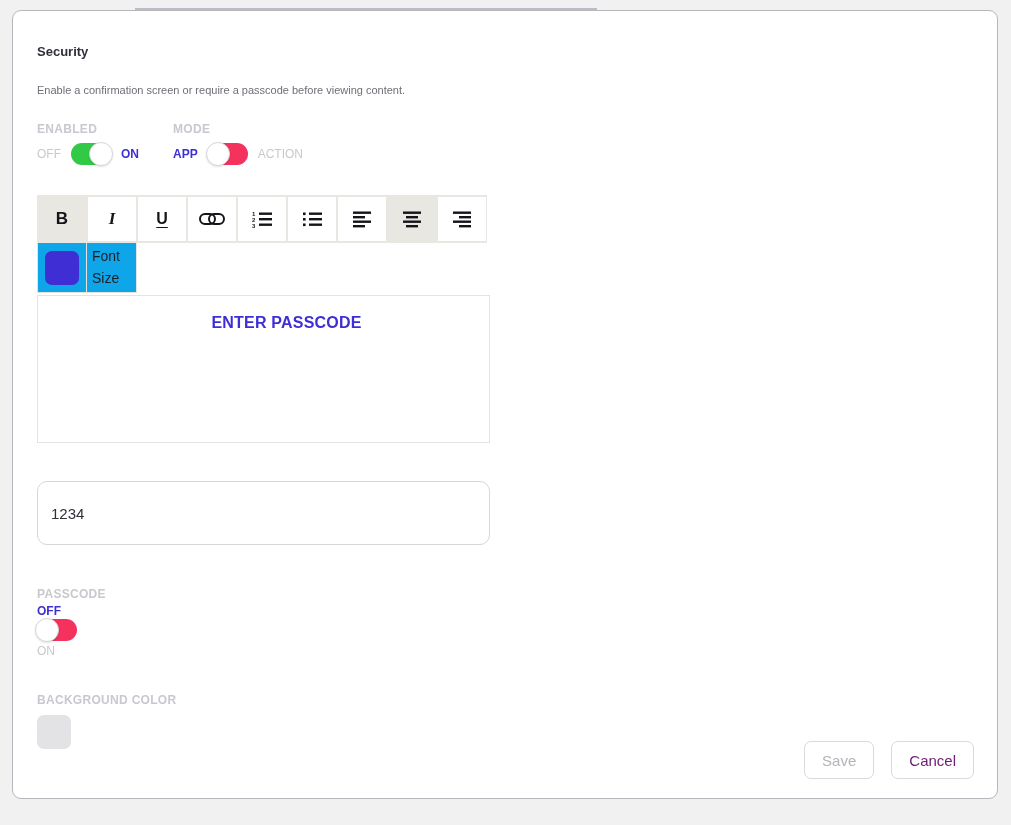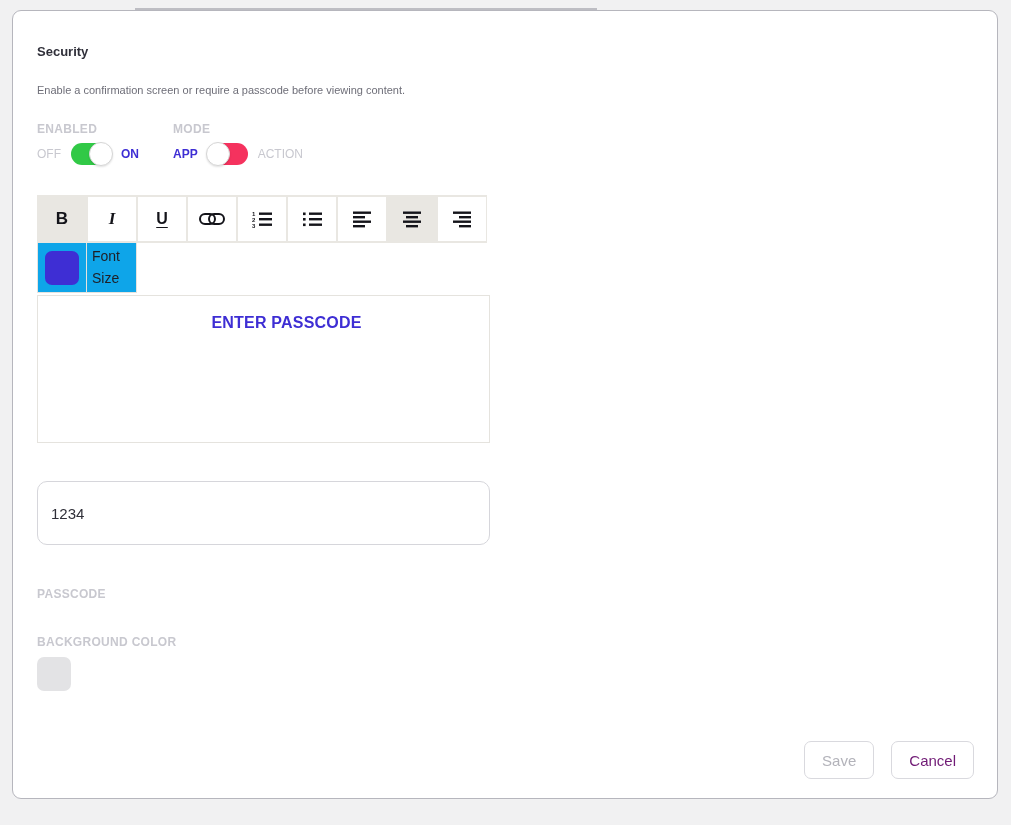--- a/index.html
+++ b/index.html
@@ -219,20 +219,27 @@
       <span class="editor-text">ENTER PASSCODE</span>
     </div>
   </div>
 
   <div class="passcode-group">
     <input class="passcode-input" type="text" value="1234" style="">
   </div>
 
   <div class="required-group">
     <div class="field-label">PASSCODE</div>
+    <div class="controls">
+      <span class="tg-label active">OFF</span>
+      <div class="switch pink knob-left">
+        <div class="knob"></div>
+      </div>
+      <span class="tg-label">ON</span>
+    </div>
   </div>
 
   <div class="bg-group">
     <div class="field-label">BACKGROUND COLOR</div>
     <div class="bg-swatch" style="background: rgb(227, 227, 229);"></div>
   </div>
 
   <div class="footer">
     <button class="btn btn-save">Save</button>
     <button class="btn btn-cancel">Cancel</button>

